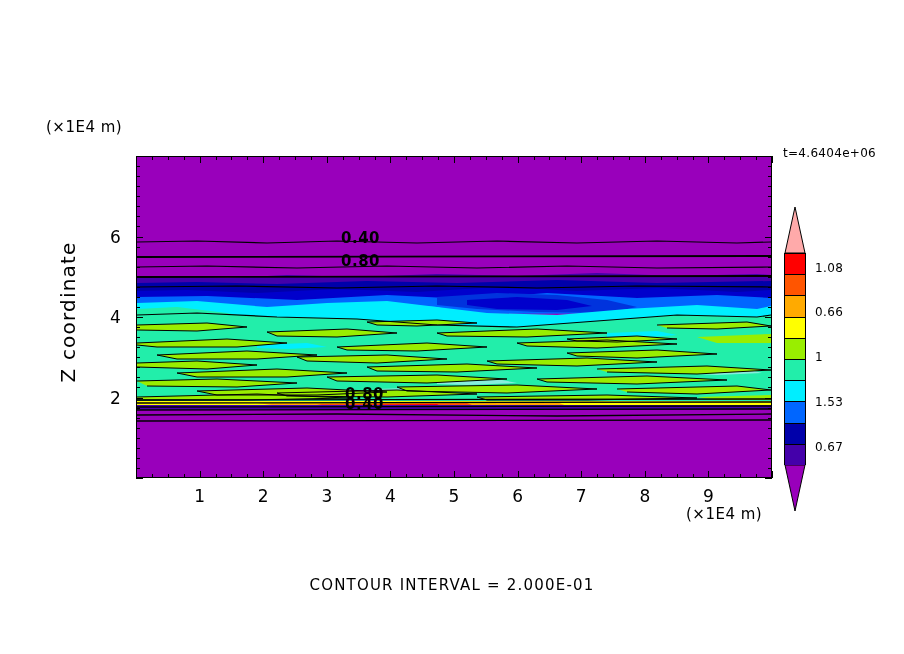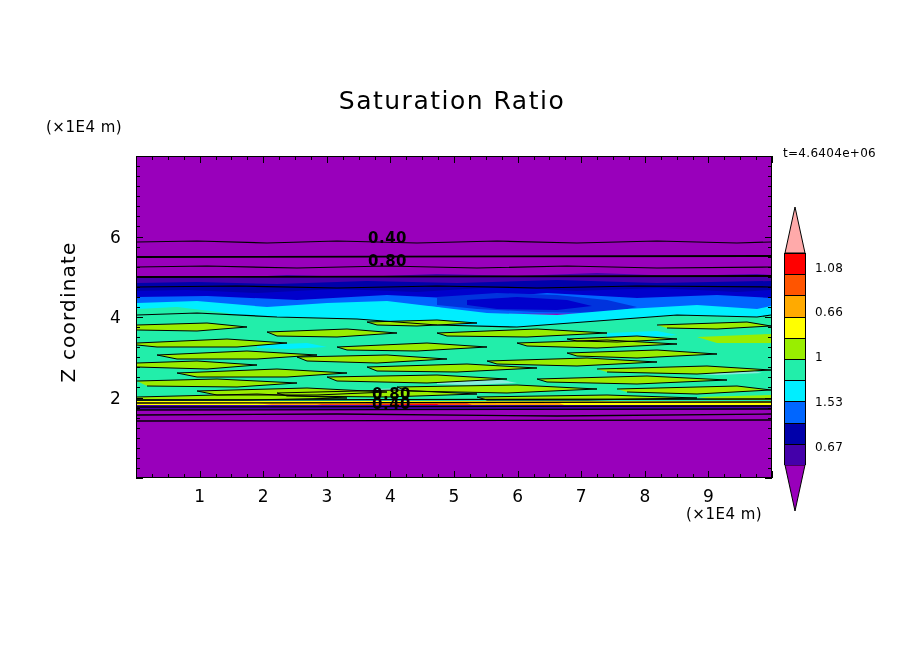--- a/index.html
+++ b/index.html
@@ -45,28 +45,27 @@
   #cbar{position:absolute;left:784px;top:253px;width:22px;height:212px;
         border:1px solid #000;box-sizing:border-box;}
   .cband{width:100%;border-bottom:1px solid #000;box-sizing:border-box;}
   .cband:last-child{border-bottom:none;}
   #cap-top{position:absolute;left:784px;top:207px;width:22px;height:46px;}
   #cap-bot{position:absolute;left:784px;top:465px;width:22px;height:46px;}
   .cbarlabel{position:absolute;font-size:12px;transform:translateY(-50%);
              letter-spacing:.4px;}
 
   .clabel{position:absolute;font-size:15px;color:#000;letter-spacing:.5px;
-          font-weight:bold;margin-left:27px;}
+          font-weight:bold;}
 </style>
 </head>
 <body>
 
 <div id="root">
 
-  <div class="txt" id="title">Saturation Ratio</div>
 
   <div class="txt" id="unit-top">(×1E4 m)</div>
 
   <div class="txt" id="time-label">t=4.6404e+06</div>
 
   <div id="ylabel" class="txt">Z coordinate</div>
 
   <div id="plot">
     <svg id="plotsvg" width="634" height="320" viewBox="0 0 634 320">
 
@@ -351,20 +350,21 @@
       <div class="tick ytick" style="top: 156px; left: 136px;"></div>
       <div class="tick ytick" style="top: 156px; left: 765px;"></div>
     </div>
   <div id="yticklabels">
       <div class="yticklabel" style="top: 397.5px; left: 110px;">2</div>
       <div class="yticklabel" style="top: 317px; left: 110px;">4</div>
       <div class="yticklabel" style="top: 236.5px; left: 110px;">6</div>
     </div>
 
   <div class="txt" id="unit-bottom">(×1E4 m)</div>
+  <div class="txt" id="caption">CONTOUR INTERVAL = 2.000E-01</div>
 
   <svg id="cap-top" viewBox="0 0 22 46">
     <polygon points="11,0 21,46 1,46" fill="#ffaaaa" stroke="#000" stroke-width="1"></polygon>
   </svg>
   <div id="cbar">
       <div class="cband" style="background: rgb(255, 0, 0); height: 21.2px;"></div>
       <div class="cband" style="background: rgb(255, 85, 0); height: 21.2px;"></div>
       <div class="cband" style="background: rgb(255, 170, 0); height: 21.2px;"></div>
       <div class="cband" style="background: rgb(255, 255, 0); height: 21.2px;"></div>
       <div class="cband" style="background: rgb(153, 238, 0); height: 21.2px;"></div>

